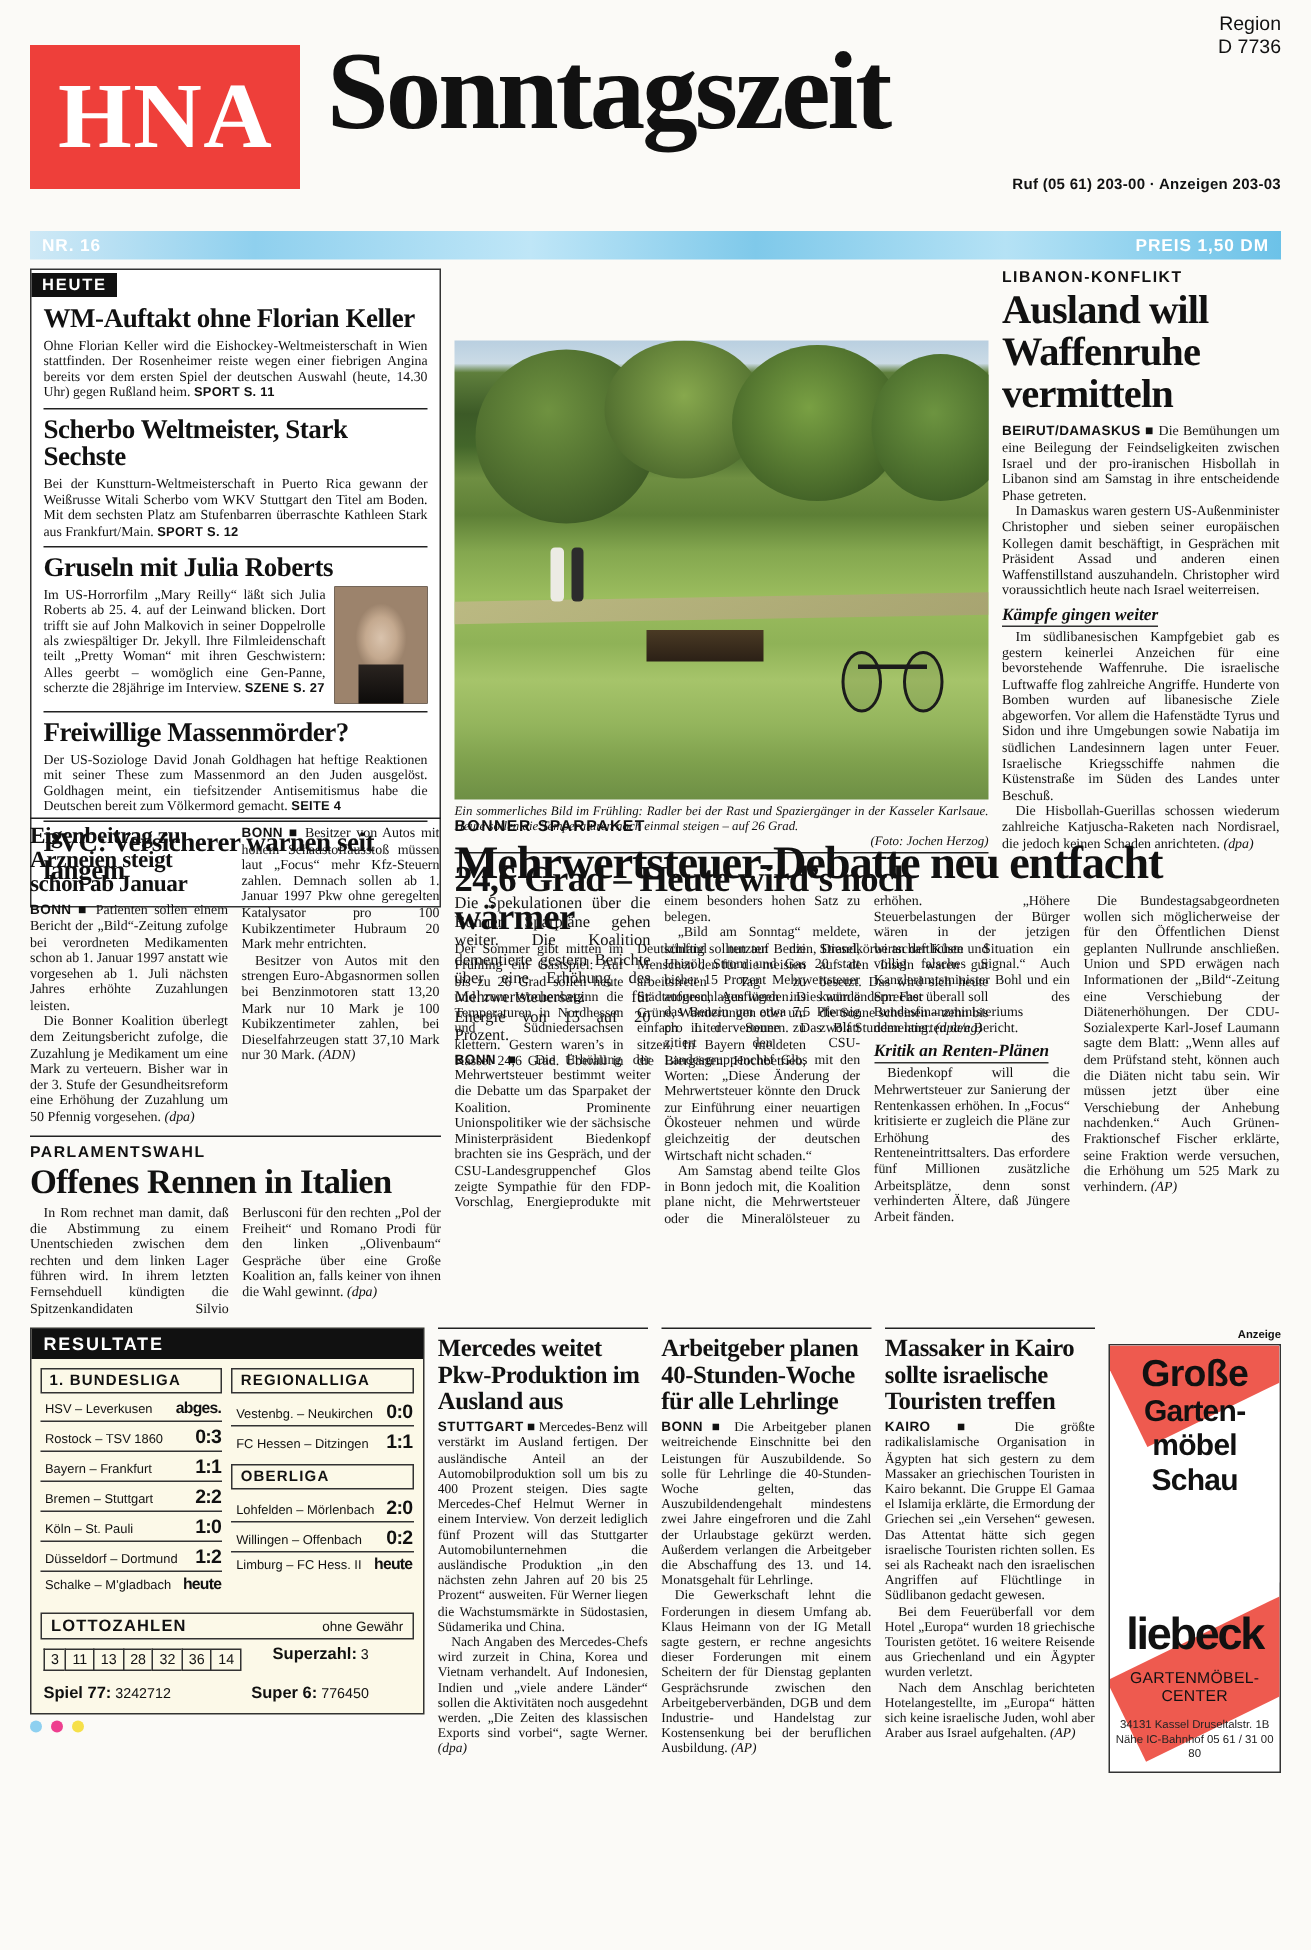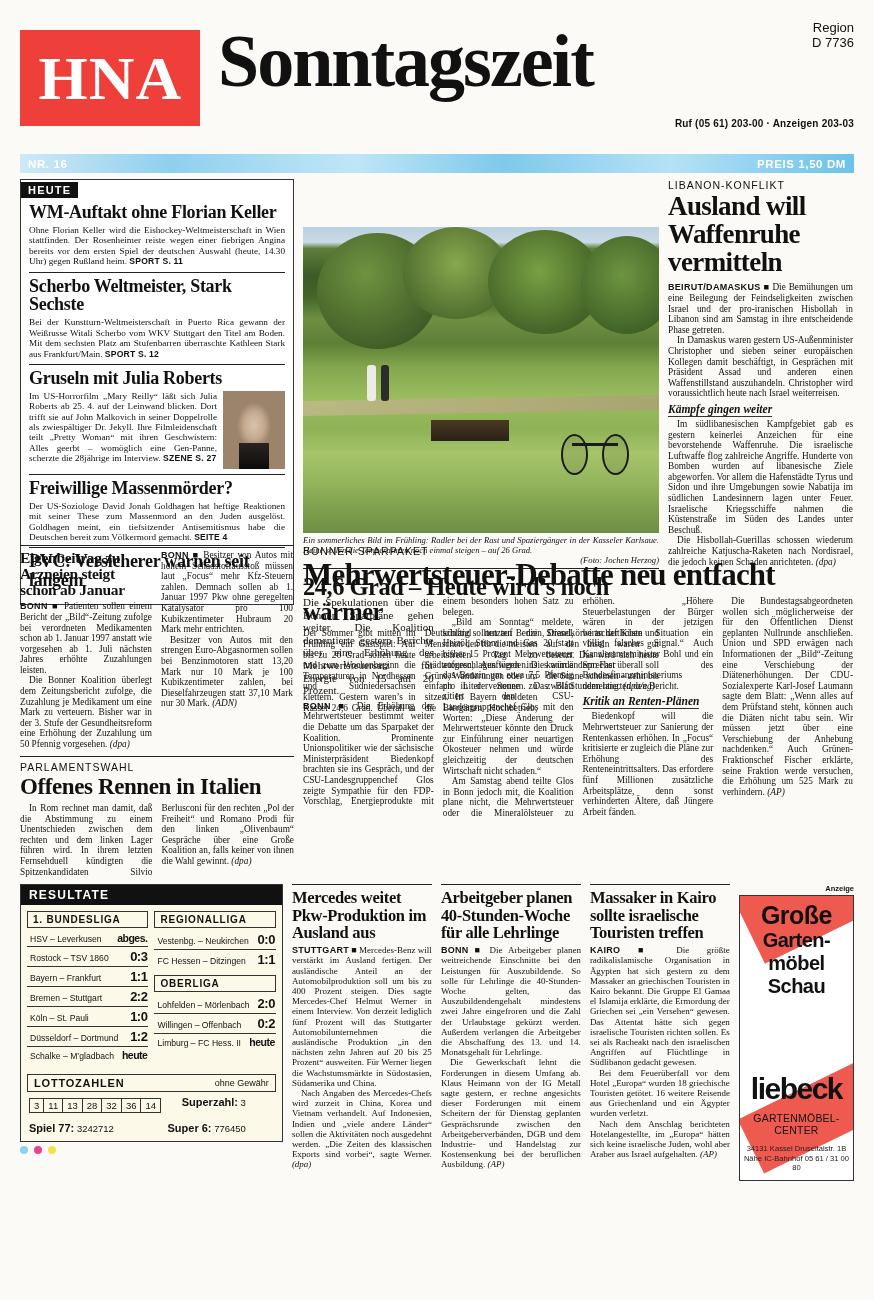--- a/index.html
+++ b/index.html
@@ -9,21 +9,21 @@
     background: #f2f0ec;
     font-family: "Liberation Serif", serif;
     color:#111;
     overflow:hidden;
   }
   .page { position:relative; width:874px; height:1300px; background:#fbfaf7; padding:0 20px; }
 
   
   .masthead { position:relative; height:152px; }
   .region {
-    position:absolute; right:0; top:20px; text-align:right;
+    position:absolute; right:0; top:8px; text-align:right;
     font-family:"Liberation Sans", sans-serif; font-size:13px; line-height:15px; color:#111;
   }
   .logo-row { position:absolute; left:0; top:30px; display:flex; align-items:flex-start; }
   .hna-box {
     background:#ee3f3a; width:180px; height:96px;
     display:flex; align-items:center; justify-content:center;
   }
   .hna-text {
     color:#fff; font-family:"Liberation Serif", serif; font-weight:bold;
     font-size:62px; letter-spacing:1px; line-height:62px;
@@ -42,21 +42,21 @@
     background: linear-gradient(to right, #cfe9f6 0%, #8fd0ee 18%, #bfe6f7 40%, #7fc9ea 58%, #b5e2f5 78%, #6cc2e8 100%);
     display:flex; align-items:center; color:#fff;
     font-family:"Liberation Sans", sans-serif; font-weight:bold; font-size:11.5px; letter-spacing:.6px;
   }
   .datebar .l { margin-left:8px; }
   .datebar .c { position:absolute; left:0; right:0; text-align:center; }
   .datebar .r { margin-left:auto; margin-right:8px; }
 
   
   .kicker {
-    font-family:"Liberation Sans", sans-serif; font-weight:normal; font-size:10.5px;
+    font-family:"Liberation Sans", sans-serif; font-weight:bold; font-size:10.5px;
     letter-spacing:1px; margin-bottom:2px;
   }
   .body { font-size:9.3px; line-height:10.6px; text-align:justify; hyphens:auto; }
   .body p { margin:0; text-indent:9px; }
   .body p.first { text-indent:0; }
   .dl { font-family:"Liberation Sans", sans-serif; font-weight:bold; font-size:9px; letter-spacing:.3px; }
   .src { font-style:italic; }
   .cols2 { column-count:2; column-gap:9px; }
   .cols3 { column-count:3; column-gap:9px; }
   .cols4 { column-count:4; column-gap:9px; }

